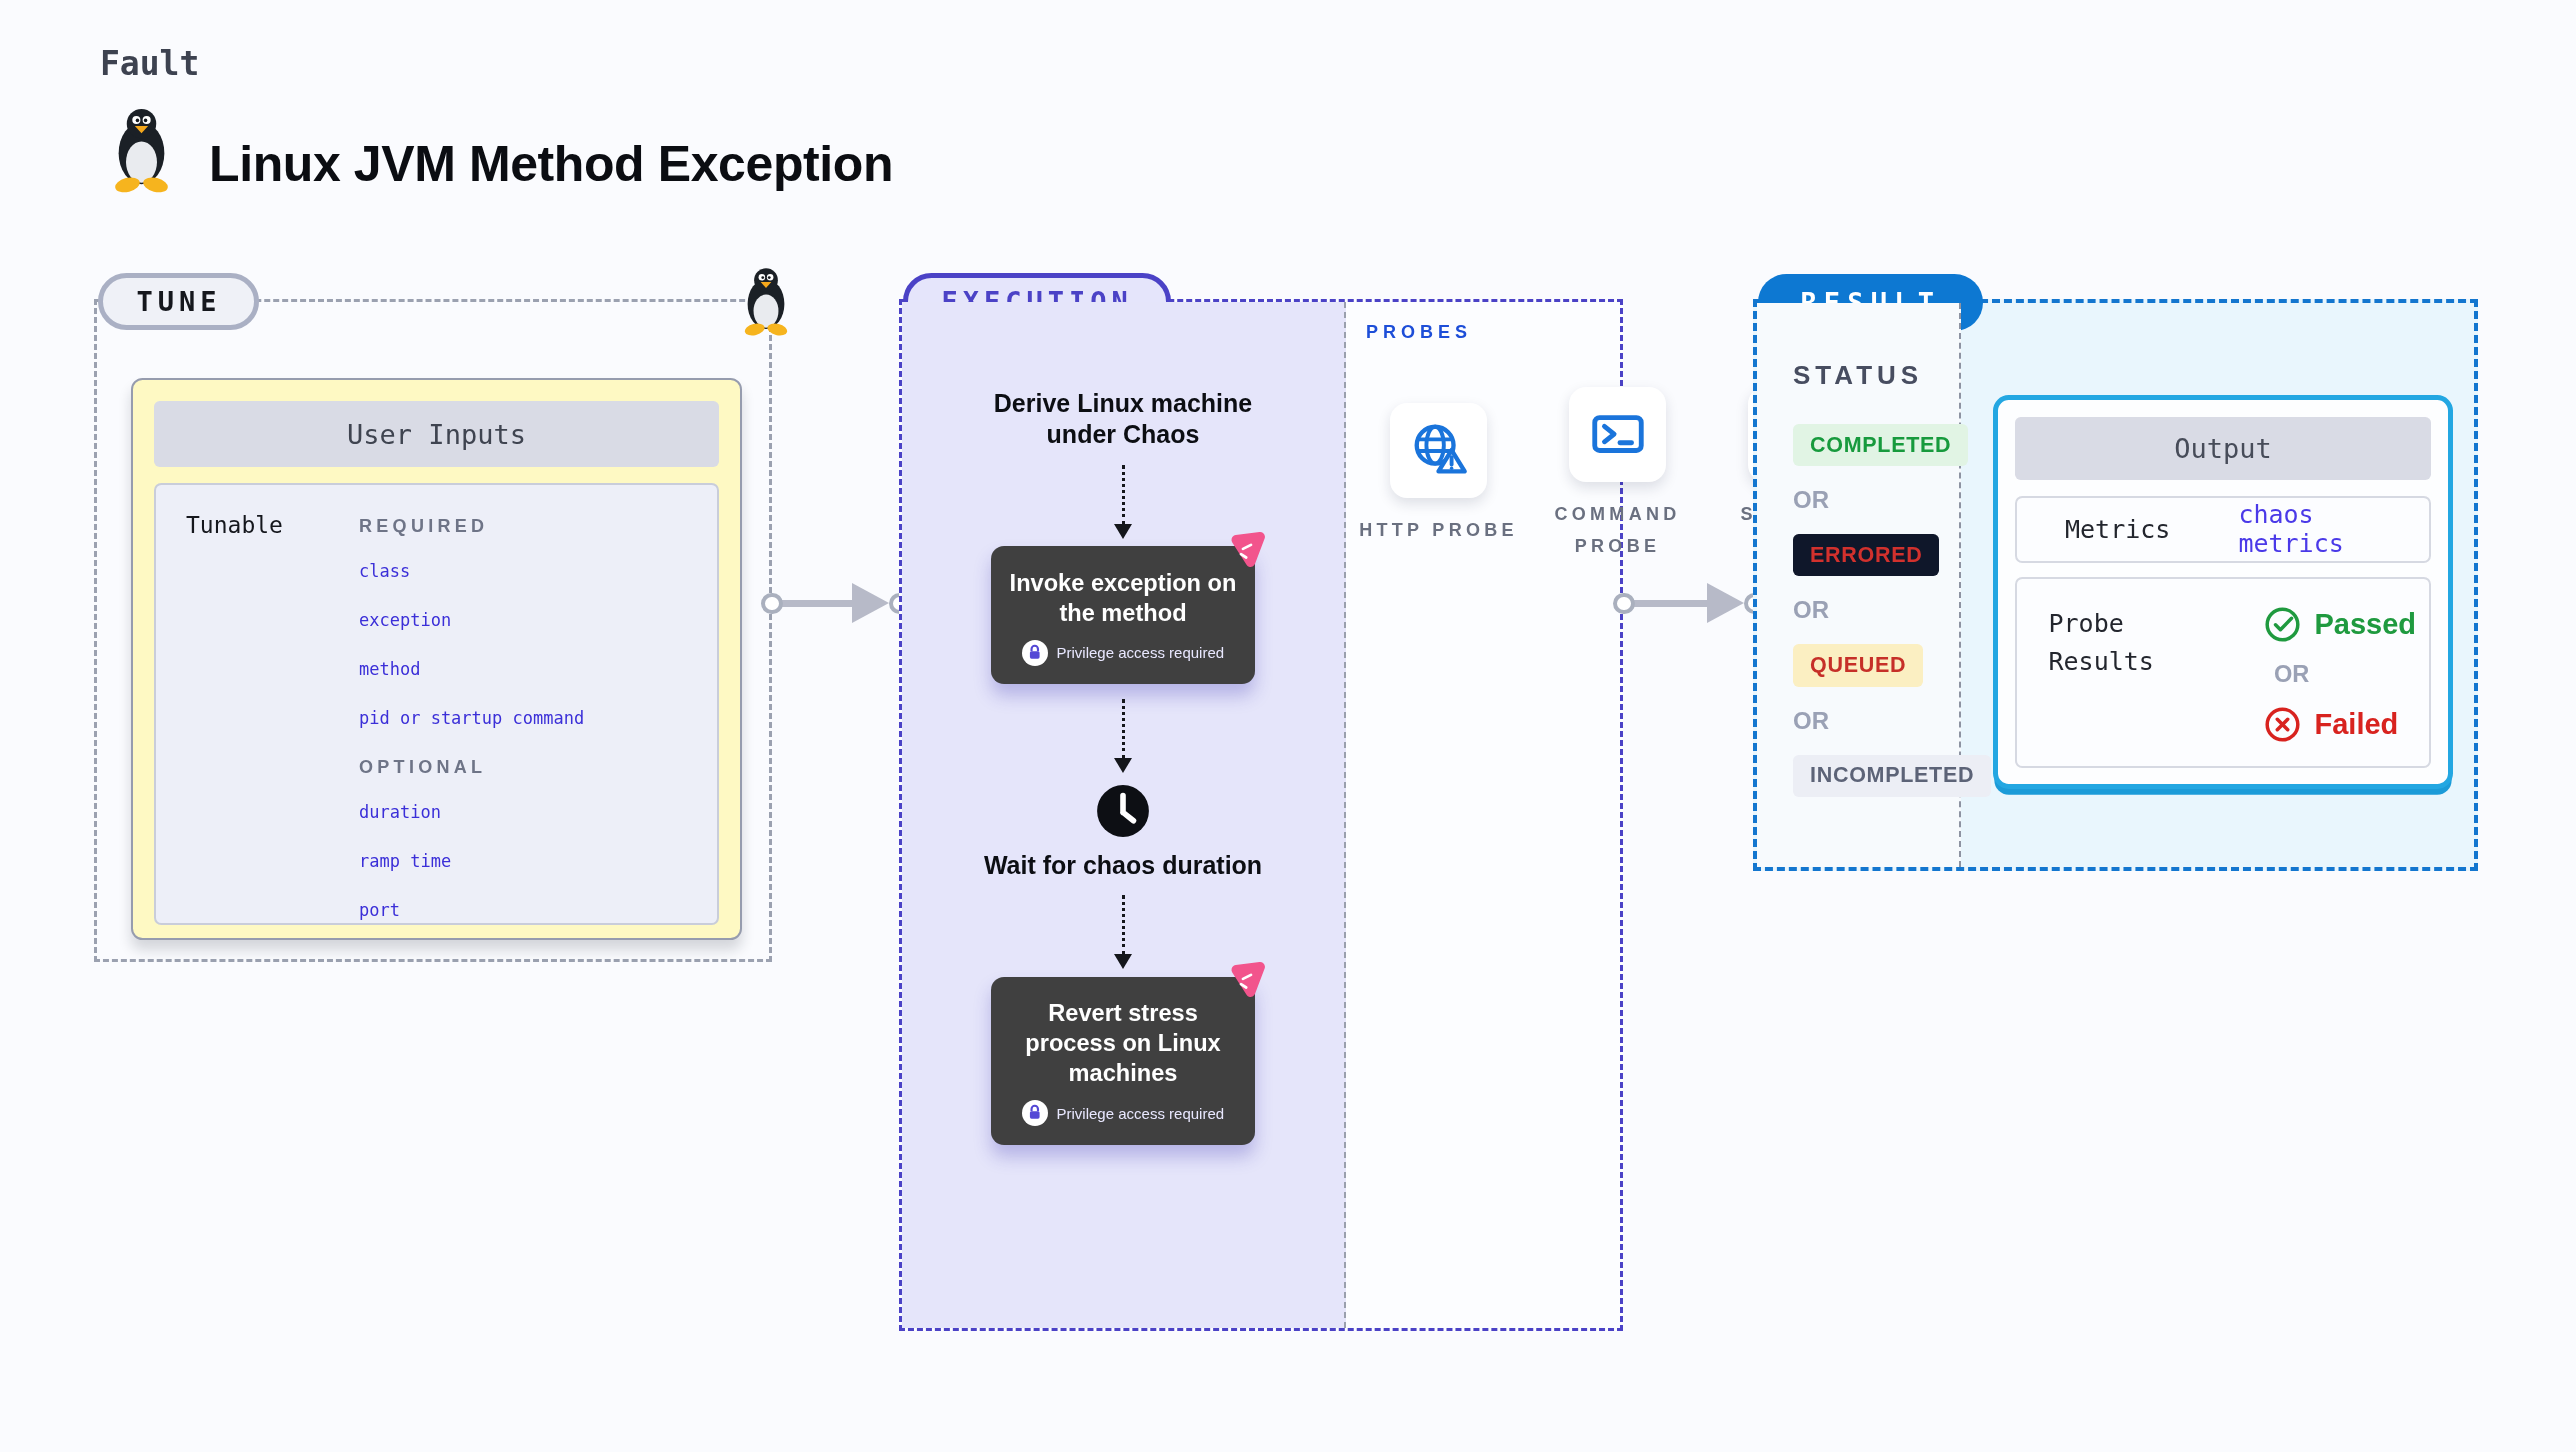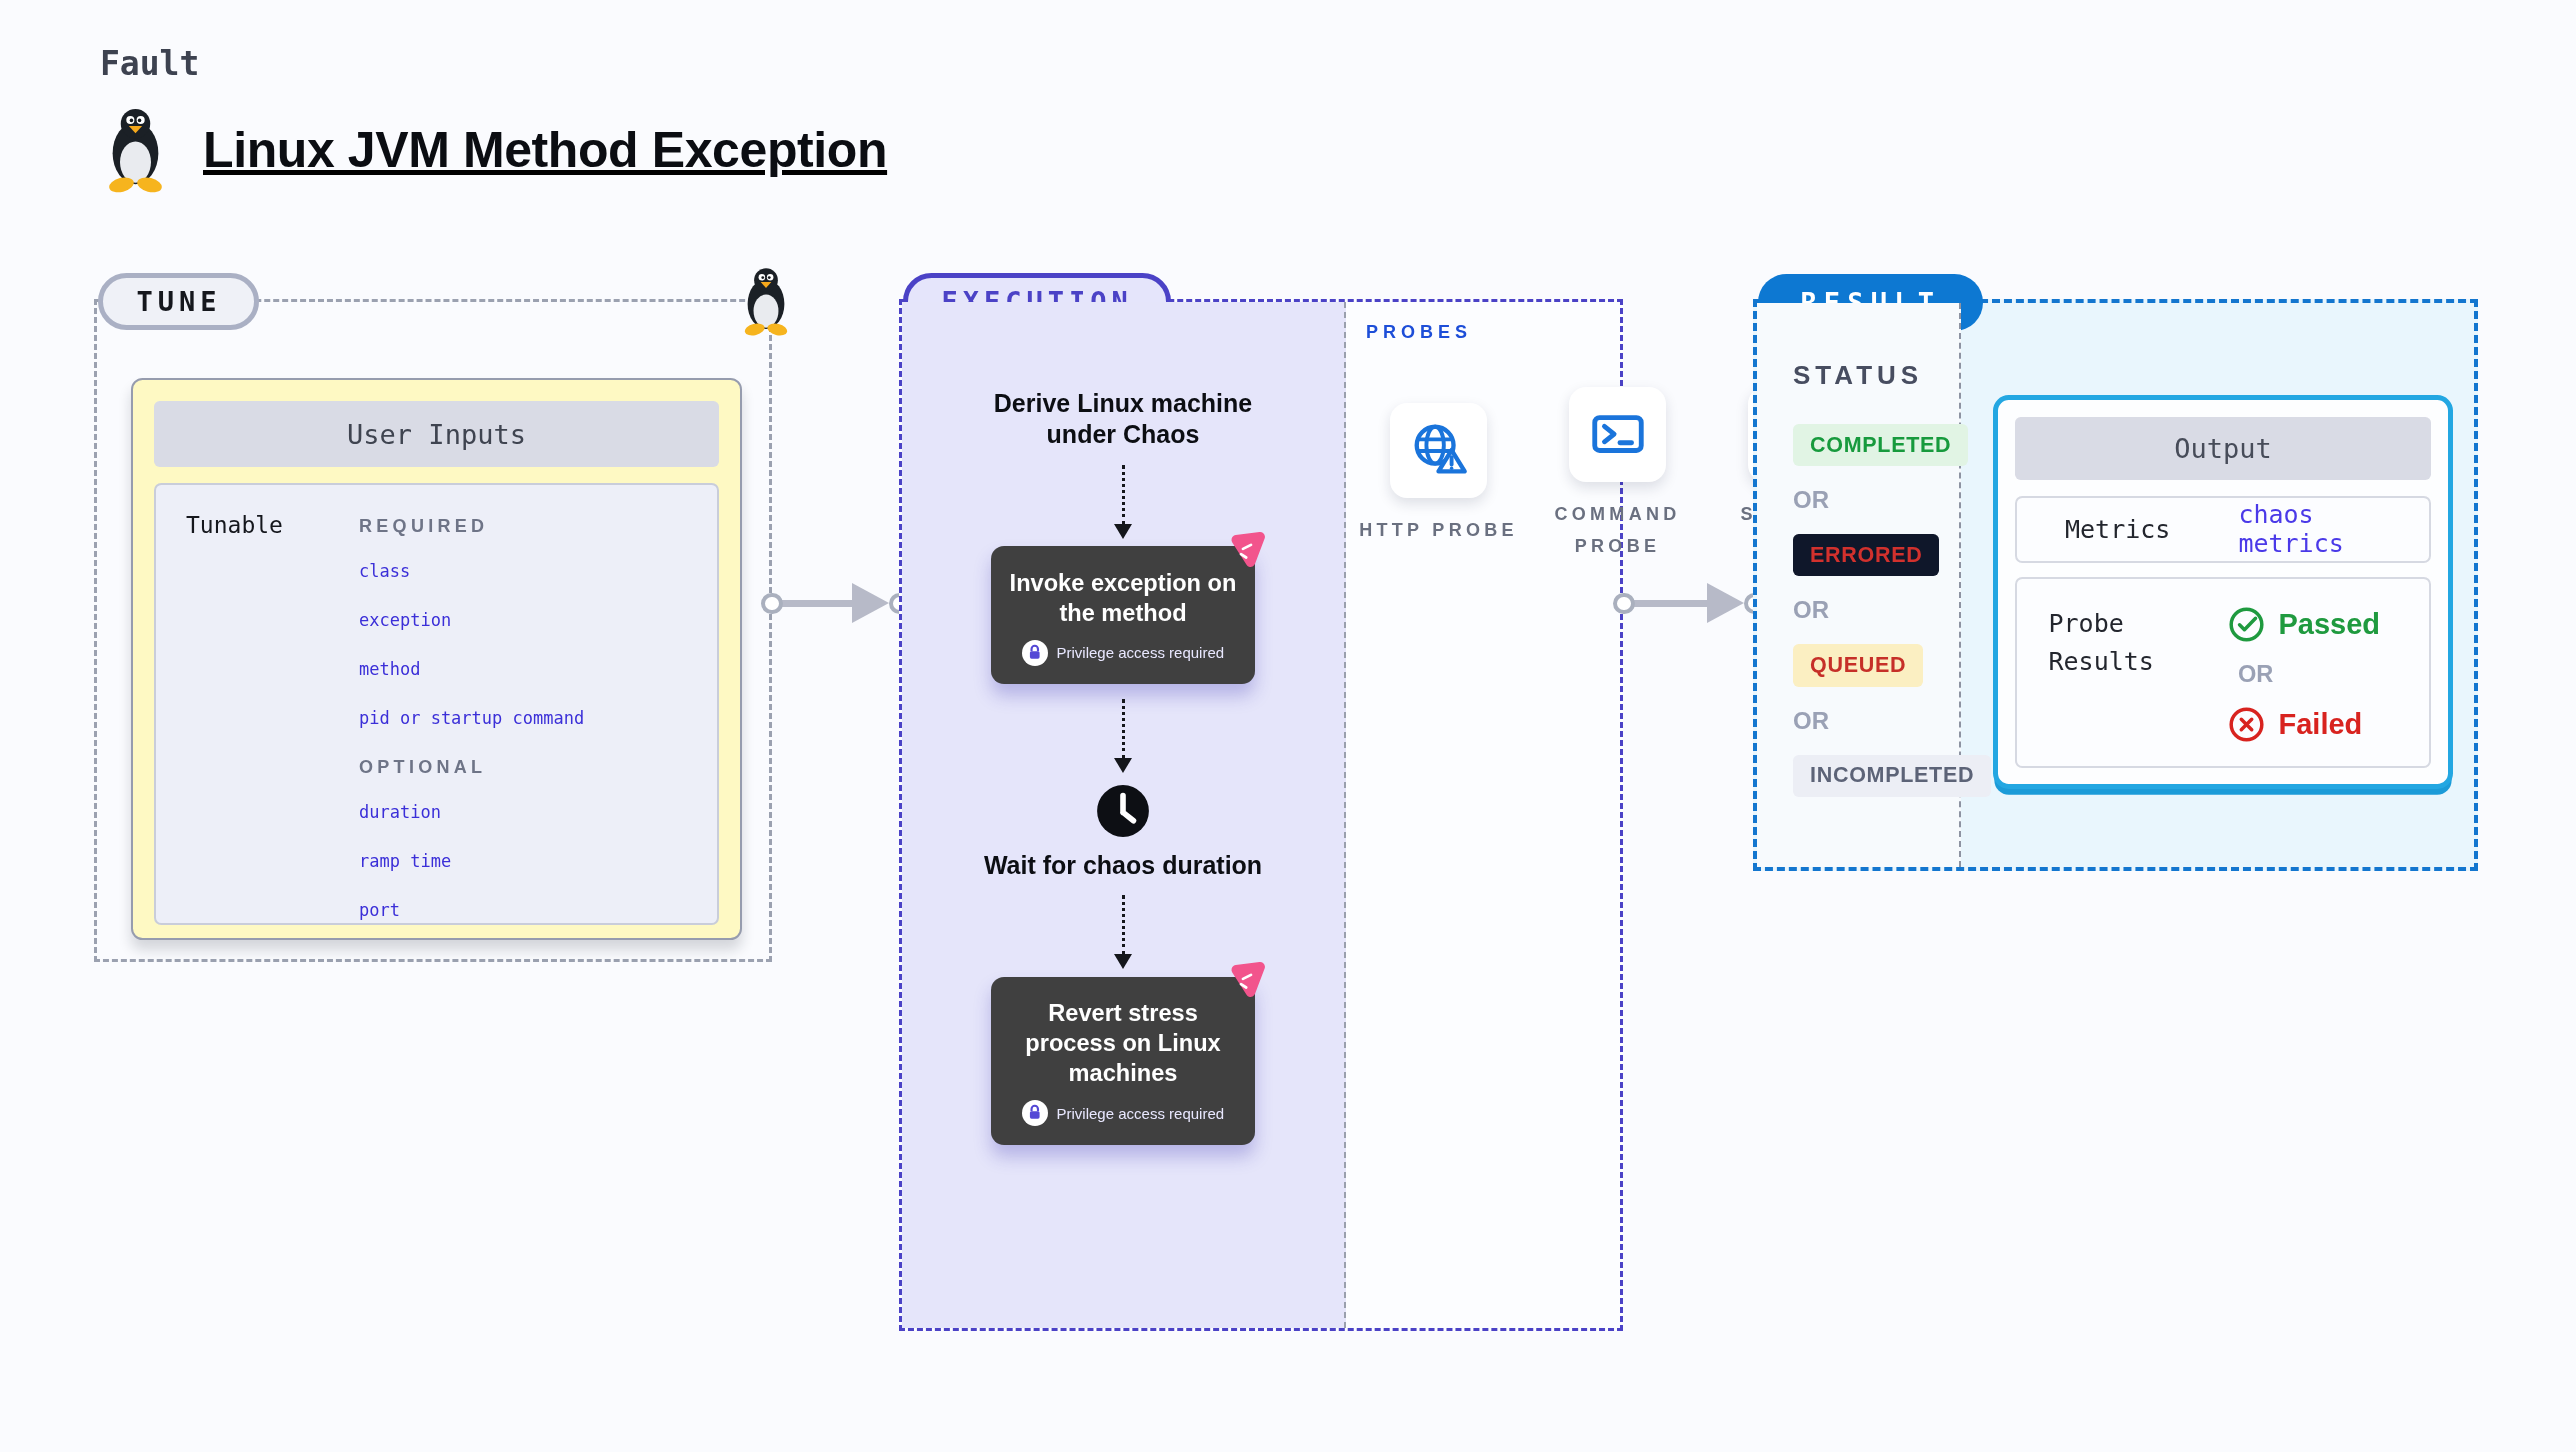--- a/index.html
+++ b/index.html
@@ -3,21 +3,21 @@
 <meta charset="utf-8">
 <style>
   html,body{margin:0;padding:0;background:#fafbfe;}
   .stage{position:relative;width:2576px;height:1452px;background:#fafbfe;overflow:hidden;
          font-family:"Liberation Sans",sans-serif;}
   .mono{font-family:"DejaVu Sans Mono",monospace;}
 
   
   .kicker{position:absolute;left:100px;top:44px;font-family:"DejaVu Sans Mono",monospace;
           font-size:33px;font-weight:600;color:#3d4250;}
-  .title-row{position:absolute;left:98px;top:106px;display:flex;align-items:center;gap:30px;text-decoration:underline;}
+  .title-row{position:absolute;left:104px;top:106px;display:flex;align-items:flex-end;gap:30px;}
   .title-row svg{flex:0 0 auto;}
   .page-title{margin:0;font-size:50px;font-weight:800;color:#0b0d12;letter-spacing:-0.4px;}
 
   
   .pill{position:absolute;top:-29px;display:inline-flex;align-items:center;justify-content:center;
         height:57px;border-radius:30px;font-family:"DejaVu Sans Mono",monospace;font-weight:700;
         font-size:27px;letter-spacing:5px;padding:0 33px;box-sizing:border-box;white-space:nowrap;}
   .pill-tune{left:1.4px;background:#eff1f7;border:5px solid #aab0c4;color:#15171d;}
   .pill-exec{left:1.4px;background:#e5e5fb;border:5.7px solid #4b42c6;color:#4b42c6;}
   .pill-result{left:1.4px;background:#0d78d2;color:#ffffff;letter-spacing:7.2px;padding:0 42px;}
@@ -96,21 +96,21 @@
 
   .output-card{position:absolute;left:236px;top:92px;width:460px;height:394px;background:#fdfeff;
                border:5px solid #23a7e2;border-radius:15.8px;box-sizing:border-box;padding:17px;
                box-shadow:0 7.2px 0 -1.4px #1b9bd8;}
   .output-header{height:63px;background:#d9dbe5;border-radius:5.7px;display:flex;align-items:center;
                  justify-content:center;font-family:"DejaVu Sans Mono",monospace;font-size:27px;color:#474c59;}
   .out-row{background:#fcfdff;border:2.1px solid #d6d9e2;border-radius:7.2px;box-sizing:border-box;}
   .metrics-row{margin-top:15.8px;height:67px;display:flex;align-items:center;padding-left:48px;}
   .metrics-label{font-family:"DejaVu Sans Mono",monospace;font-size:25px;color:#23262e;width:178px;}
   .metrics-value{font-family:"DejaVu Sans Mono",monospace;font-size:25px;color:#4a39e8;}
-  .probe-row{margin-top:14.3px;height:191px;display:flex;padding:26px 0 0 31.5px;}
+  .probe-row{margin-top:14.3px;height:191px;display:flex;padding:26px 0 0 31.5px;gap:36px;}
   .probe-row-label{font-family:"DejaVu Sans Mono",monospace;font-size:25px;color:#23262e;
                    width:178px;line-height:1.5;}
   .probe-results{display:flex;flex-direction:column;}
   .res-line{display:flex;align-items:center;gap:13px;}
   .res-passed{color:#1f9a3f;font-size:29px;font-weight:700;}
   .res-failed{color:#d8231f;font-size:29px;font-weight:700;}
   .res-or{font-size:23.6px;font-weight:600;color:#9aa1b5;margin:17px 0 17px 11.5px;}
 </style>
 </head>
 <body>

